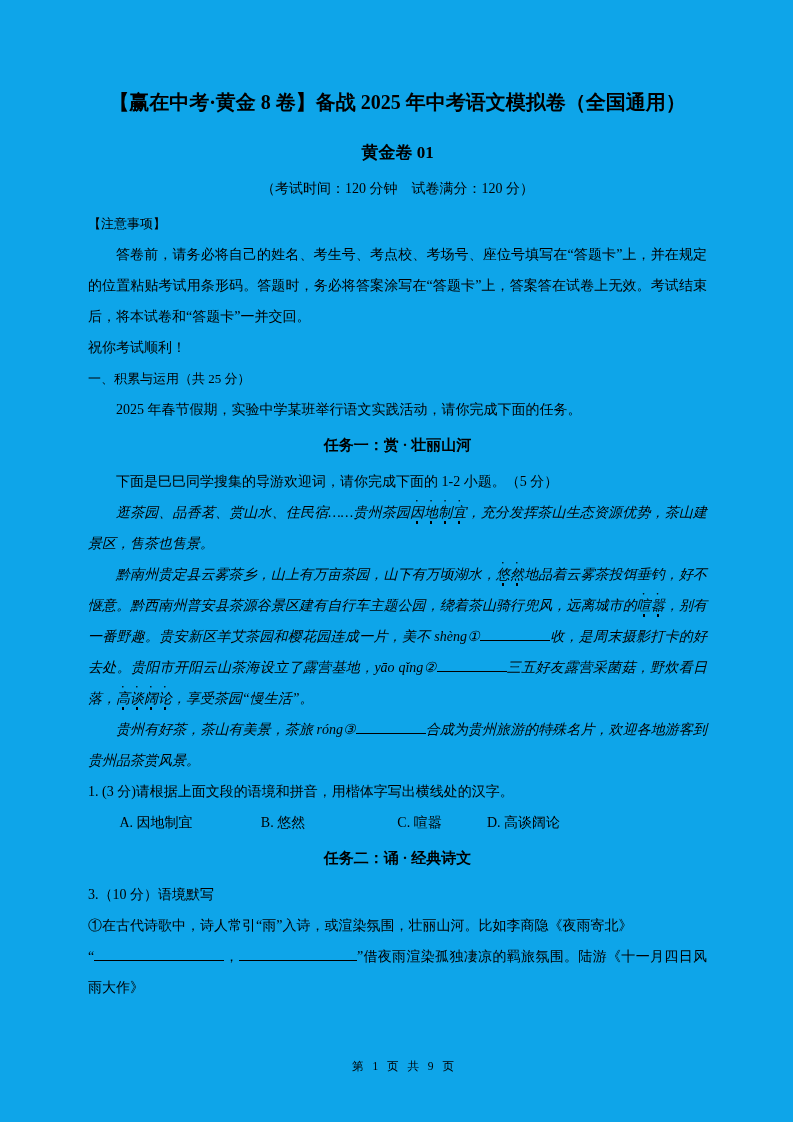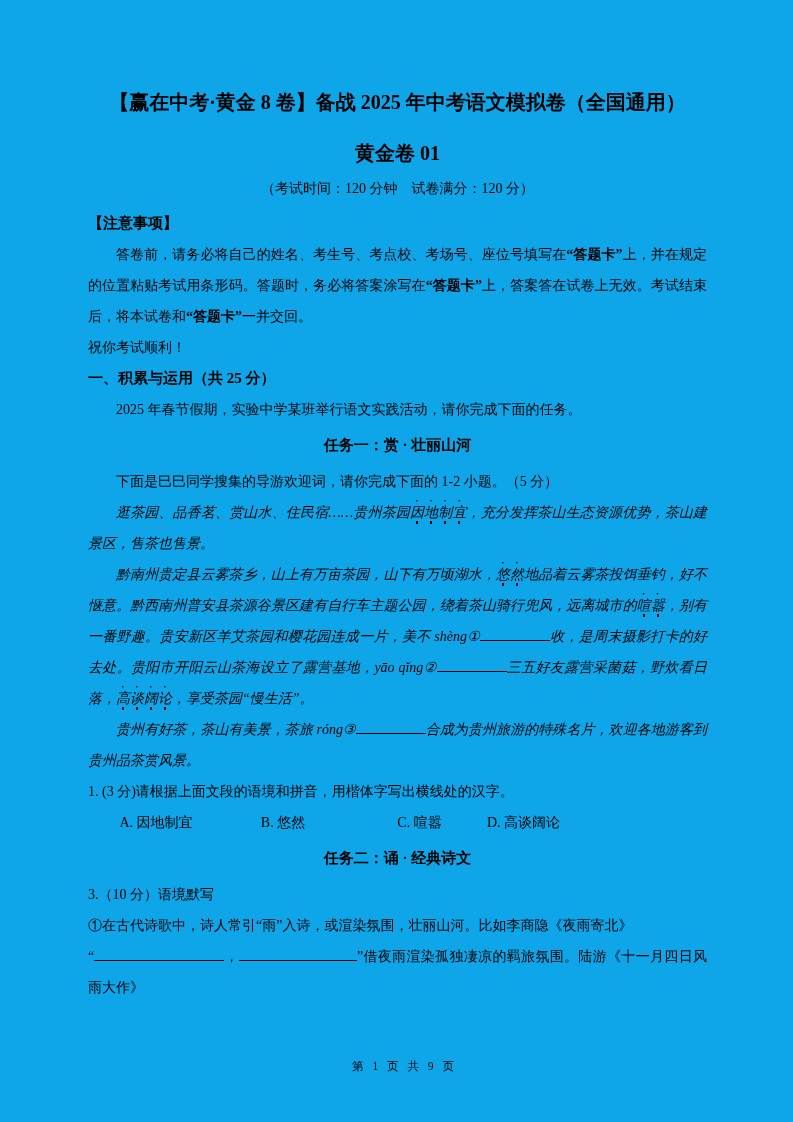--- a/index.html
+++ b/index.html
@@ -23,37 +23,37 @@
   }
   p { margin: 0; text-align: justify; }
   .doc-title {
     font-size: 20px;
     font-weight: bold;
     text-align: center;
     line-height: 28px;
     margin: 0 0 22px 0;
   }
   .doc-subtitle {
-    font-size: 20px;
+    font-size: 17px;
     font-weight: bold;
     text-align: center;
     line-height: 30px;
     margin: 0 0 10px 0;
   }
   .exam-info {
     font-size: 14px;
     text-align: center;
     line-height: 22px;
     margin: 0 0 8px 0;
   }
-  .bold { font-weight: bold; }
+  .bold { font-weight: normal; }
   .indent { text-indent: 2em; }
   .section-heading {
-    font-weight: bold;
-    font-size: 15px;
+    font-weight: normal;
+    font-size: 13px;
   }
   .task-heading {
     font-weight: bold;
     font-size: 15px;
     text-align: center;
     text-indent: 0;
     margin: 5px 0 5px 0;
   }
   .kaiti {
     font-style: italic;

